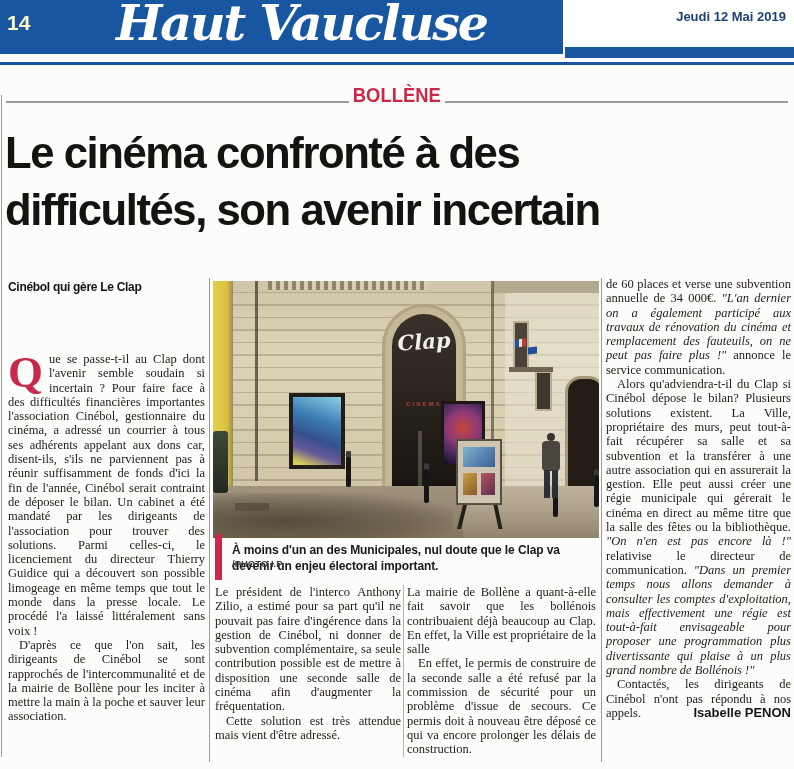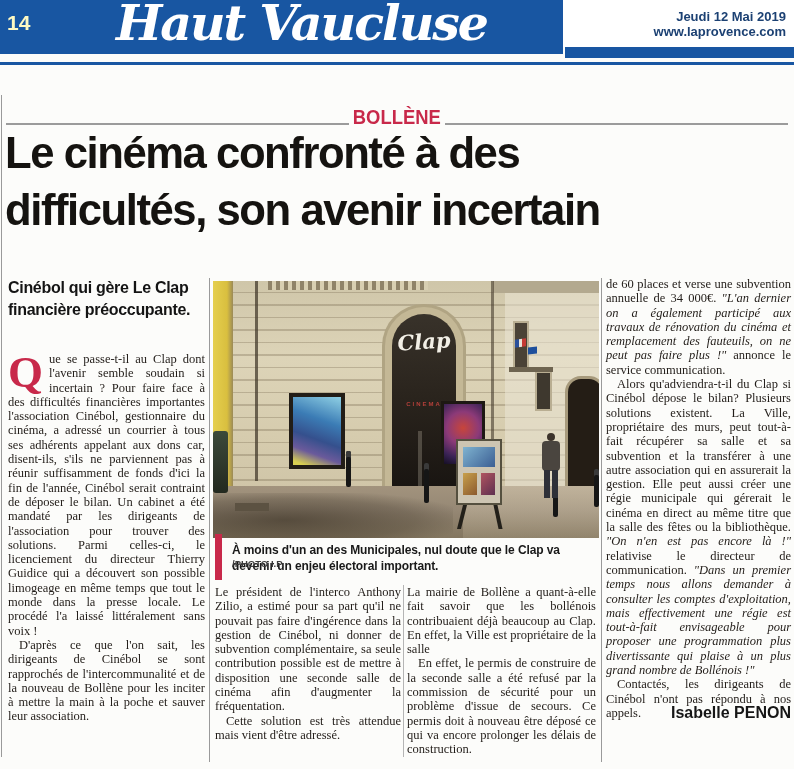--- a/index.html
+++ b/index.html
@@ -19,57 +19,57 @@
   }
   .header-right{
     left:563px;top:0;width:231px;height:47px;background:#fff;
     text-align:right;padding:9px 8px 0 0;box-sizing:border-box;
     color:#1c4173;font-weight:bold;font-size:13px;line-height:15px;
   }
   .strip-right{left:565px;top:47px;width:229px;height:11px;background:#1856a2;}
   .header-rule{left:0;top:62px;width:794px;height:3px;background:#1856a2;}
 
   
-  .kicker-row{left:6px;top:106px;width:782px;display:flex;align-items:center;}
+  .kicker-row{left:6px;top:84px;width:782px;display:flex;align-items:center;}
   .kicker-line{flex:1;height:2px;background:#9b9b9b;transform:translateY(6px);}
   .kicker-label{
     color:#c8294a;font-weight:bold;font-size:20px;letter-spacing:0px;
     transform:scaleX(.92);white-space:nowrap;
   }
 
   
   .headline{left:5px;top:124px;width:786px;color:#151310;
     font-weight:bold;font-size:45px;line-height:57px;letter-spacing:-1.5px;
     transform:scaleX(.97);transform-origin:0 0;}
 
   
   .vr{width:1px;background:#9a9a9a;}
   .vr-left{left:1px;top:95px;height:662px;}
   .vr-c1{left:209px;top:278px;height:484px;}
   .vr-c2{left:403px;top:585px;height:172px;background:#b5b5b5;}
   .vr-c3{left:601px;top:278px;height:484px;}
 
   
   .lead{left:8px;top:277px;width:200px;color:#141414;
-    font-weight:bold;font-size:16px;line-height:21.5px;letter-spacing:-0.3px;}
+    font-weight:bold;font-size:12px;line-height:21.5px;letter-spacing:-0.3px;}
 
   
   .bodycol{font-family:"Liberation Serif",serif;font-size:12.5px;line-height:14.3px;
     color:#211c18;text-align:justify;}
   .bodycol p{margin:0;}
   .bodycol p + p{text-indent:11px;}
   .bodycol .it{font-style:italic;}
   .col1{left:8px;top:352px;width:197px;}
   .col2{left:215px;top:585px;width:186px;}
   .col3{left:407px;top:585px;width:189px;}
   .col4{left:606px;top:277px;width:185px;}
   .dropcap{float:left;color:#c8294a;font-weight:bold;font-size:45px;line-height:37px;
     padding:2px 6px 0 0;font-family:"Liberation Serif",serif;}
   .byline{float:right;font-family:"Liberation Sans",sans-serif;font-weight:bold;
-    font-size:16px;color:#161616;}
+    font-size:13px;color:#161616;}
 
   
   .photo{left:213px;top:281px;width:386px;height:257px;overflow:hidden;background:#d8cfb2;}
   .ph-base{left:0;top:0;width:386px;height:257px;
     background:linear-gradient(180deg,#cfc6a9 0%,#ddd4b8 30%,#d6ccae 60%,#cabfa2 100%);}
   .ph-band{left:0;top:0;width:386px;height:220px;
     background:repeating-linear-gradient(180deg,rgba(0,0,0,0) 0 11px,rgba(110,95,70,.30) 11px 12.5px);}
   .ph-yellow{left:0;top:0;width:20px;height:230px;
     background:linear-gradient(90deg,#e5cf4e 0%,#d9bf3f 70%,#9b8a57 100%);}
   .ph-balustrade{left:55px;top:0;width:160px;height:9px;
@@ -137,21 +137,20 @@
 </style>
 </head>
 <body>
 
 <div class="abs banner">
   <div class="abs page-num">14</div>
   <div class="abs masthead-title">Haut Vaucluse</div>
 </div>
 <div class="abs header-right">
   <div>Jeudi 12 Mai 2019</div>
-  <div>www.laprovence.com</div>
 </div>
 <div class="abs strip-right"></div>
 <div class="abs header-rule"></div>
 
 <div class="abs kicker-row">
   <div class="kicker-line"></div>
   <div class="kicker-label">BOLLÈNE</div>
   <div class="kicker-line"></div>
 </div>
 
@@ -160,26 +159,25 @@
   <div>difficultés, son avenir incertain</div>
 </div>
 
 <div class="abs vr vr-left"></div>
 <div class="abs vr vr-c1"></div>
 <div class="abs vr vr-c2"></div>
 <div class="abs vr vr-c3"></div>
 
 <div class="abs lead">
   <div>Cinébol qui gère Le Clap</div>
-  <div>financière préoccupante.</div>
 </div>
 
 <div class="abs bodycol col1">
     <p><span class="dropcap">Q</span><span>ue se passe-t-il au Clap dont l'avenir semble soudain si incertain ? Pour faire face à des difficultés financières importantes l'association Cinébol, gestionnaire du cinéma, a adressé un courrier à tous ses adhérents appelant aux dons car, disent-ils, s'ils ne parviennent pas à réunir suffisamment de fonds d'ici la fin de l'année, Cinébol serait contraint de déposer le bilan. Un cabinet a été mandaté par les dirigeants de l'association pour trouver des solutions. Parmi celles-ci, le licenciement du directeur Thierry Guidice qui a découvert son possible limogeage en même temps que tout le monde dans la presse locale. Le procédé l'a laissé littéralement sans voix !</span></p>
-    <p><span>D'après ce que l'on sait, les dirigeants de Cinébol se sont rapprochés de l'intercommunalité et de la nouveau de Bollène pour les inciter à mettre la main à la poche et sauver leur association.</span></p>
+    <p><span>D'après ce que l'on sait, les dirigeants de Cinébol se sont rapprochés de l'intercommunalité et de la mairie de Bollène pour les inciter à mettre la main à la poche et sauver leur association.</span></p>
   </div>
 <div class="abs bodycol col2">
     <p><span>Le président de l'interco Anthony Zilio, a estimé pour sa part qu'il ne pouvait pas faire d'ingérence dans la gestion de Cinébol, ni donner de subvention complémentaire, sa seule contribution possible est de mettre à disposition une seconde salle de cinéma afin d'augmenter la fréquentation.</span></p>
     <p><span>Cette solution est très attendue mais vient d'être adressé.</span></p>
   </div>
 <div class="abs bodycol col3">
     <p><span>La mairie de Bollène a quant-à-elle fait savoir que les bollénois contribuaient déjà beaucoup au Clap. En effet, la Ville est propriétaire de la salle</span></p>
     <p><span>En effet, le permis de construire de la seconde salle a été refusé par la commission de sécurité pour un problème d'issue de secours. Ce permis doit à nouveau être déposé ce qui va encore prolonger les délais de construction.</span></p>
   </div>
 <div class="abs bodycol col4">

